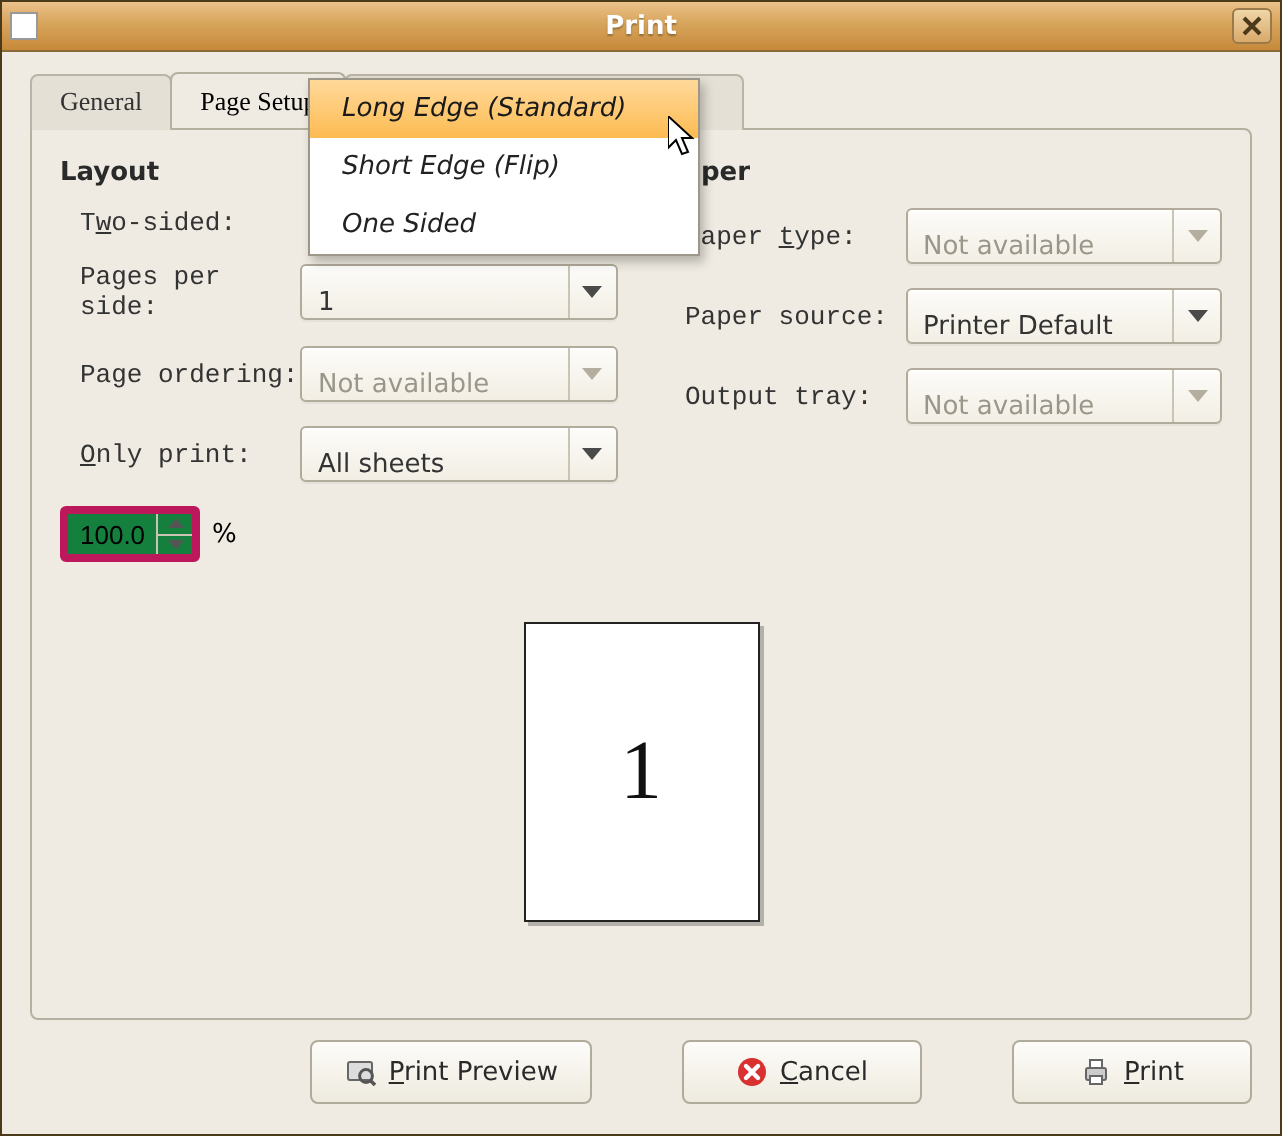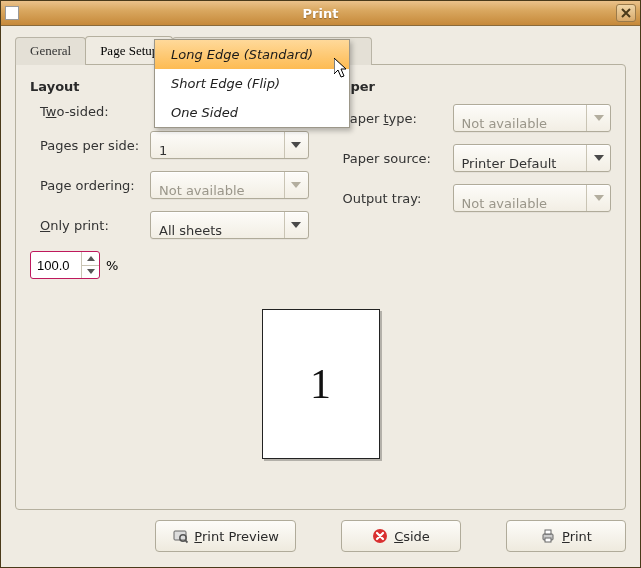--- a/index.html
+++ b/index.html
@@ -103,21 +103,21 @@
   }
   .row {
     display: flex;
     align-items: center;
     margin-bottom: 12px;
   }
   .row label {
     width: 120px;
     color: #333;
   }
-  .row label.indent { padding-left: 10px; }
+  .row label.indent { padding-left: 10px; font-family: Liberation Mono, monospace; }
   .underline { text-decoration: underline; }
   .combo {
     flex: 1;
     height: 28px;
     background: #fff;
     border: 1px solid #b0ab9a;
     border-radius: 3px;
     display: flex;
     align-items: flex-end;
     padding-left: 8px;
@@ -139,22 +139,22 @@
     display: flex;
     align-items: center;
     justify-content: center;
   }
   .combo .arrow svg { width: 10px; height: 6px; }
   .spin {
     width: 70px;
     height: 28px;
     display: flex;
     align-items: center;
-    background: #ffffff;
-    border: 1px solid #be185d;
+    background: #15803d;
+    border: 4px solid #be185d;
     border-radius: 3px;
     position: relative;
   }
   .spin input {
     border: none;
     width: 46px;
     padding-left: 6px;
     font-size: 13px;
     outline: none;
     background: transparent;
@@ -394,21 +394,21 @@
             <circle cx="11" cy="10" r="3.2" fill="none" stroke="#555" stroke-width="1.5"></circle>
             <line x1="13.2" y1="12.2" x2="15.5" y2="14.5" stroke="#555" stroke-width="1.8"></line>
           </svg>
         <span><span class="underline">P</span><span>rint Preview</span></span>
       </div>
       <div class="btn">
         <svg viewBox="0 0 16 16">
             <circle cx="8" cy="8" r="7" fill="#d93030"></circle>
             <path d="M5 5 L11 11 M11 5 L5 11" stroke="#fff" stroke-width="2.2" stroke-linecap="round"></path>
           </svg>
-        <span><span class="underline">C</span><span>side</span></span>
+        <span><span class="underline">C</span><span>ancel</span></span>
       </div>
       <div class="btn">
         <svg viewBox="0 0 16 16">
             <rect x="3" y="6" width="10" height="6" rx="1" fill="#ccc" stroke="#666"></rect>
             <rect x="5" y="2" width="6" height="4" fill="#fff" stroke="#666"></rect>
             <rect x="5" y="10" width="6" height="4" fill="#fff" stroke="#666"></rect>
           </svg>
         <span><span class="underline">P</span><span>rint</span></span>
       </div>
     </div>

